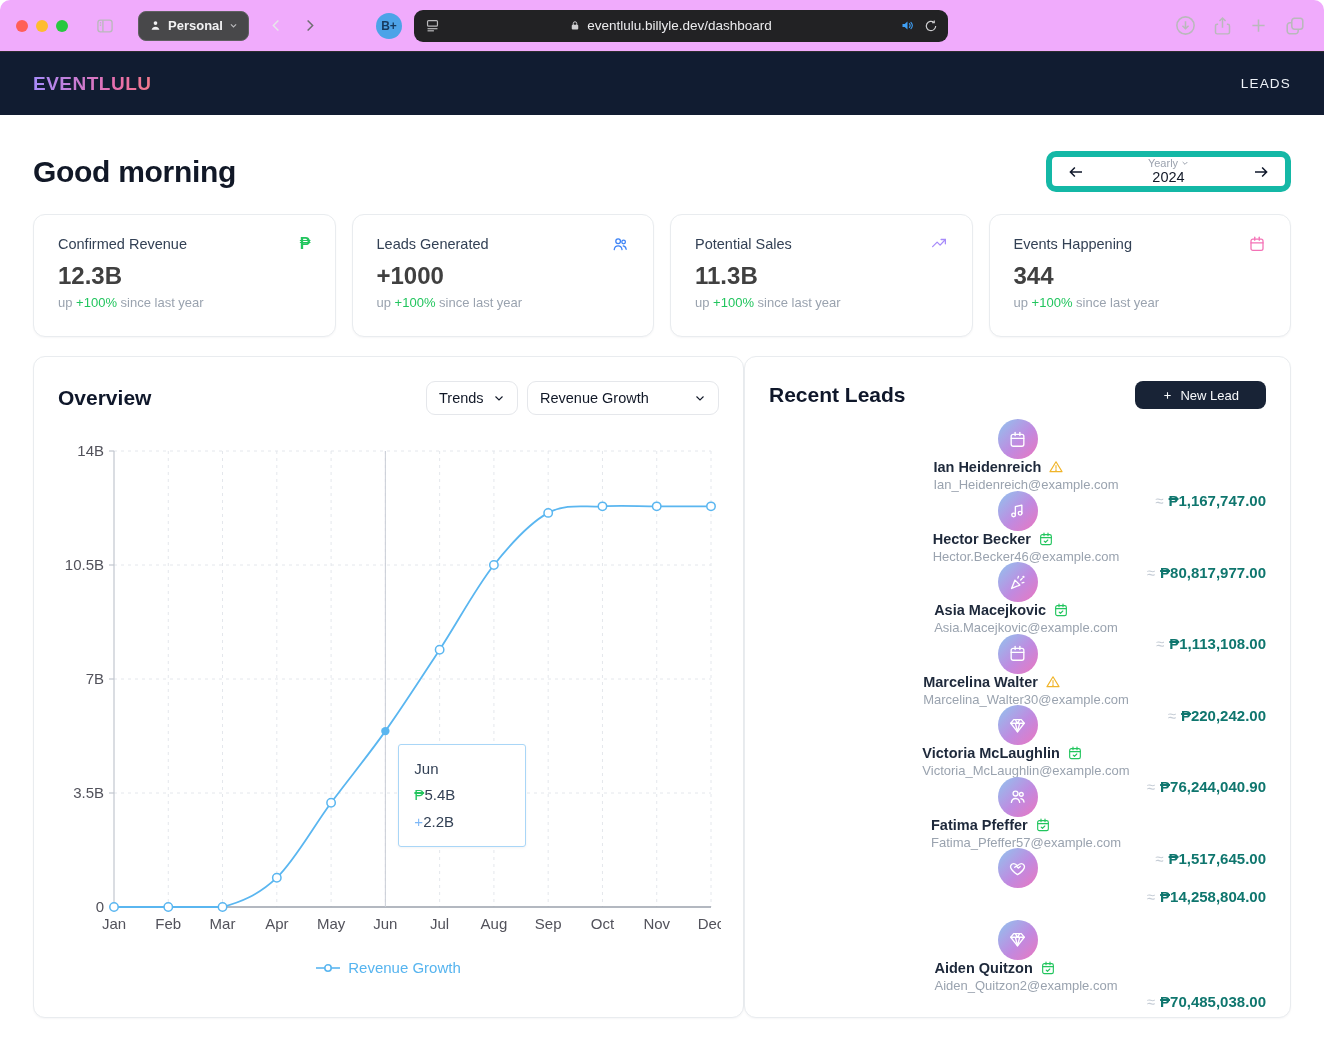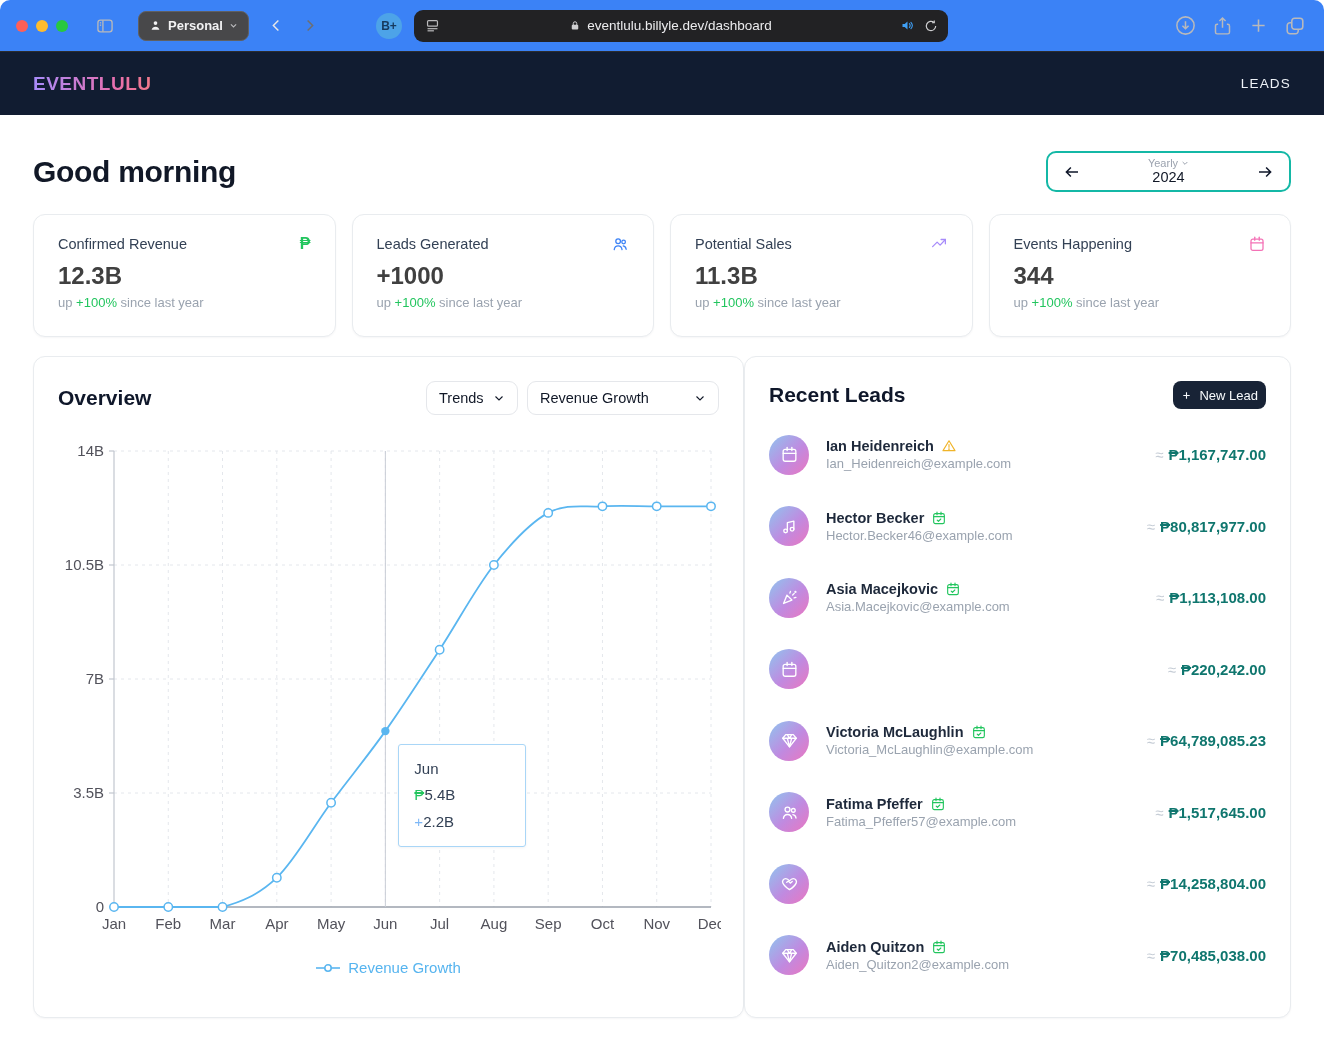--- a/index.html
+++ b/index.html
@@ -1,20 +1,20 @@
 <!DOCTYPE html>
 <html><head>
 <meta charset="utf-8">
 <style>
   * { margin:0; padding:0; box-sizing:border-box; }
   html,body { width:1324px; height:1055px; overflow:hidden; background:#fff;
     font-family:"Liberation Sans", sans-serif; }
 
   
-  .browser-bar { position:relative; height:52px; background:#3b82f6;
+  .browser-bar { position:relative; height:52px; background:#f0abfc;
     border-radius:10px 10px 0 0; border-bottom:1px solid #2c2c2e;
     display:flex; align-items:center; }
   .traffic { display:flex; gap:8px; margin-left:16px; }
   .light { width:12px; height:12px; border-radius:50%; }
   .light.red{background:#ff5f57;} .light.yellow{background:#febc2e;} .light.green{background:#28c840;}
   .chrome-icon { color:#b9b9bb; display:inline-flex; align-items:center; justify-content:center; }
   .chrome-icon svg{ display:block; }
   .sidebar-toggle { margin-left:26px; }
   .profile-pill { margin-left:22px; height:30px; padding:0 10px; display:flex; align-items:center; gap:6px;
     border:1px solid #606062; border-radius:8px; background:#48484a; color:#f2f2f3;
@@ -35,21 +35,21 @@
     justify-content:space-between; padding:0 33px; }
   .brand { font-size:19px; font-weight:700; letter-spacing:.5px;
     background:linear-gradient(90deg,#a78bfa 0%,#e96fae 70%,#f07a88 100%);
     -webkit-background-clip:text; background-clip:text; color:transparent; }
   .nav-link { color:#eef2f7; font-size:13.5px; letter-spacing:1.2px; cursor:pointer; }
 
   
   .content { padding:36px 33px 0; }
   .head-row { display:flex; justify-content:space-between; align-items:center; margin-bottom:22px; }
   .greeting { font-size:30px; font-weight:700; color:#111827; letter-spacing:-.3px; }
-  .period { width:245px; height:41px; border:2px solid #14b8a6; border-radius:10px;
+  .period { width:245px; height:41px; border:6px solid #14b8a6; border-radius:10px;
     display:flex; align-items:center; justify-content:space-between; padding:0 14px; background:#fff; }
   .period-mid { text-align:center; line-height:1.15; }
   .period-mode { font-size:11px; color:#9ca3af; display:flex; align-items:center; gap:3px; justify-content:center; }
   .period-value { font-size:14.5px; color:#111827; }
   .arrow-btn { background:none; border:none; cursor:pointer; color:#0f172a; display:flex; }
 
   .stats { display:flex; gap:16px; margin-bottom:19px; }
   .stat-card { flex:1; height:123px; border:1px solid #e9ecef; border-radius:12px; background:#fff;
     box-shadow:0 1px 2px rgba(15,23,42,.04); padding:20px 24px; }
   .stat-top { display:flex; justify-content:space-between; align-items:center; }
@@ -76,24 +76,24 @@
 
   .chart-wrap { position:relative; margin-top:24px; }
   .legend { display:flex; align-items:center; justify-content:center; gap:8px; margin-top:8px;
     color:#56b4ef; font-size:15px; }
   .tooltip { position:absolute; width:128px; background:#fff; border:1px solid #a9d6f7;
     border-radius:3px; padding:11px 15px; font-size:15px; color:#334155; line-height:1.75;
     box-shadow:0 1px 3px rgba(15,23,42,.05); }
   .tt-peso { color:#22c55e; } .tt-plus { color:#7eb8f7; }
 
   .new-lead-btn { height:28px; background:#182336; color:#f8fafc; border:none; border-radius:8px;
-    font-size:13px; padding:0 8px; display:flex; align-items:center; gap:7px; cursor:pointer;
+    font-size:13px; padding:0 27px; display:flex; align-items:center; gap:7px; cursor:pointer;
     font-family:"Liberation Sans", sans-serif; }
   .leads-list { margin-top:10px; }
-  .lead-row { display:flex; align-items:center; height:71.5px; cursor:pointer; }
+  .lead-row { display:flex; align-items:center; height:71.5px; cursor:pointer;flex-direction:column; }
   .avatar { width:40px; height:40px; border-radius:50%; flex:0 0 40px;
     background:linear-gradient(135deg,#8fc5ef 0%,#c08ae0 55%,#ea77c0 100%);
     display:flex; align-items:center; justify-content:center; color:#fff; }
   .lead-info { margin-left:17px; min-width:0; }
   .lead-name-row { display:flex; align-items:center; gap:7px; }
   .lead-name { font-size:14.5px; font-weight:600; color:#1e293b; }
   .lead-status { display:flex; }
   .lead-email { font-size:13px; color:#9aa3af; margin-top:2px; }
   .lead-amount { margin-left:auto; display:flex; align-items:center; gap:5px; white-space:nowrap; }
   .approx { color:#c6cdd6; font-size:15px; }
@@ -490,20 +490,33 @@
 
   <div class="lead-row">
     <div class="avatar">
               <svg width="19" height="19" viewBox="0 0 24 24" fill="none" stroke="currentColor" stroke-width="1.7" stroke-linecap="round" stroke-linejoin="round">
                 <rect x="4" y="5.5" width="16" height="15" rx="2.5"></rect>
                 <line x1="4" y1="10.5" x2="20" y2="10.5"></line>
                 <line x1="9" y1="3" x2="9" y2="7"></line>
                 <line x1="15" y1="3" x2="15" y2="7"></line>
               </svg>
             </div>
+    <div class="lead-info">
+      <div class="lead-name-row">
+        <span class="lead-name">Marcelina Walter</span>
+        <span class="lead-status" style="color: rgb(240, 180, 41);">
+                  <svg width="16" height="16" viewBox="0 0 24 24" fill="none" stroke="currentColor" stroke-width="1.7" stroke-linecap="round" stroke-linejoin="round">
+                    <path d="M12 4.2 21 19H3z"></path>
+                    <line x1="12" y1="10" x2="12" y2="14"></line>
+                    <circle cx="12" cy="16.6" r=".5" fill="currentColor"></circle>
+                  </svg>
+                </span>
+      </div>
+      <div class="lead-email">Marcelina_Walter30@example.com</div>
+    </div>
     <div class="lead-amount">
       <span class="approx">≈</span>
       <span class="amount">₱220,242.00</span>
     </div>
   </div>
 
   <div class="lead-row">
     <div class="avatar">
               <svg width="19" height="19" viewBox="0 0 24 24" fill="none" stroke="currentColor" stroke-width="1.7" stroke-linecap="round" stroke-linejoin="round">
                 <path d="M7.2 4.5h9.6l3.7 4.7L12 20 3.5 9.2z"></path>
@@ -520,21 +533,21 @@
                     <line x1="9" y1="3" x2="9" y2="7"></line>
                     <line x1="15" y1="3" x2="15" y2="7"></line>
                     <path d="M9.3 15.2l1.9 1.9 3.5-3.6"></path>
                   </svg>
                 </span>
       </div>
       <div class="lead-email">Victoria_McLaughlin@example.com</div>
     </div>
     <div class="lead-amount">
       <span class="approx">≈</span>
-      <span class="amount">₱64,789,085.23</span>
+      <span class="amount">₱76,244,040.90</span>
     </div>
   </div>
 
   <div class="lead-row">
     <div class="avatar">
               <svg width="19" height="19" viewBox="0 0 24 24" fill="none" stroke="currentColor" stroke-width="1.7" stroke-linecap="round" stroke-linejoin="round">
                 <circle cx="9.5" cy="8.3" r="3.1"></circle>
                 <path d="M4.3 19.5c.4-3 2.6-5 5.2-5s4.8 2 5.2 5"></path>
                 <circle cx="16.8" cy="9.3" r="2.4"></circle>
                 <path d="M16.3 14.6c2.2.4 3.7 2.2 3.9 4.4"></path>

